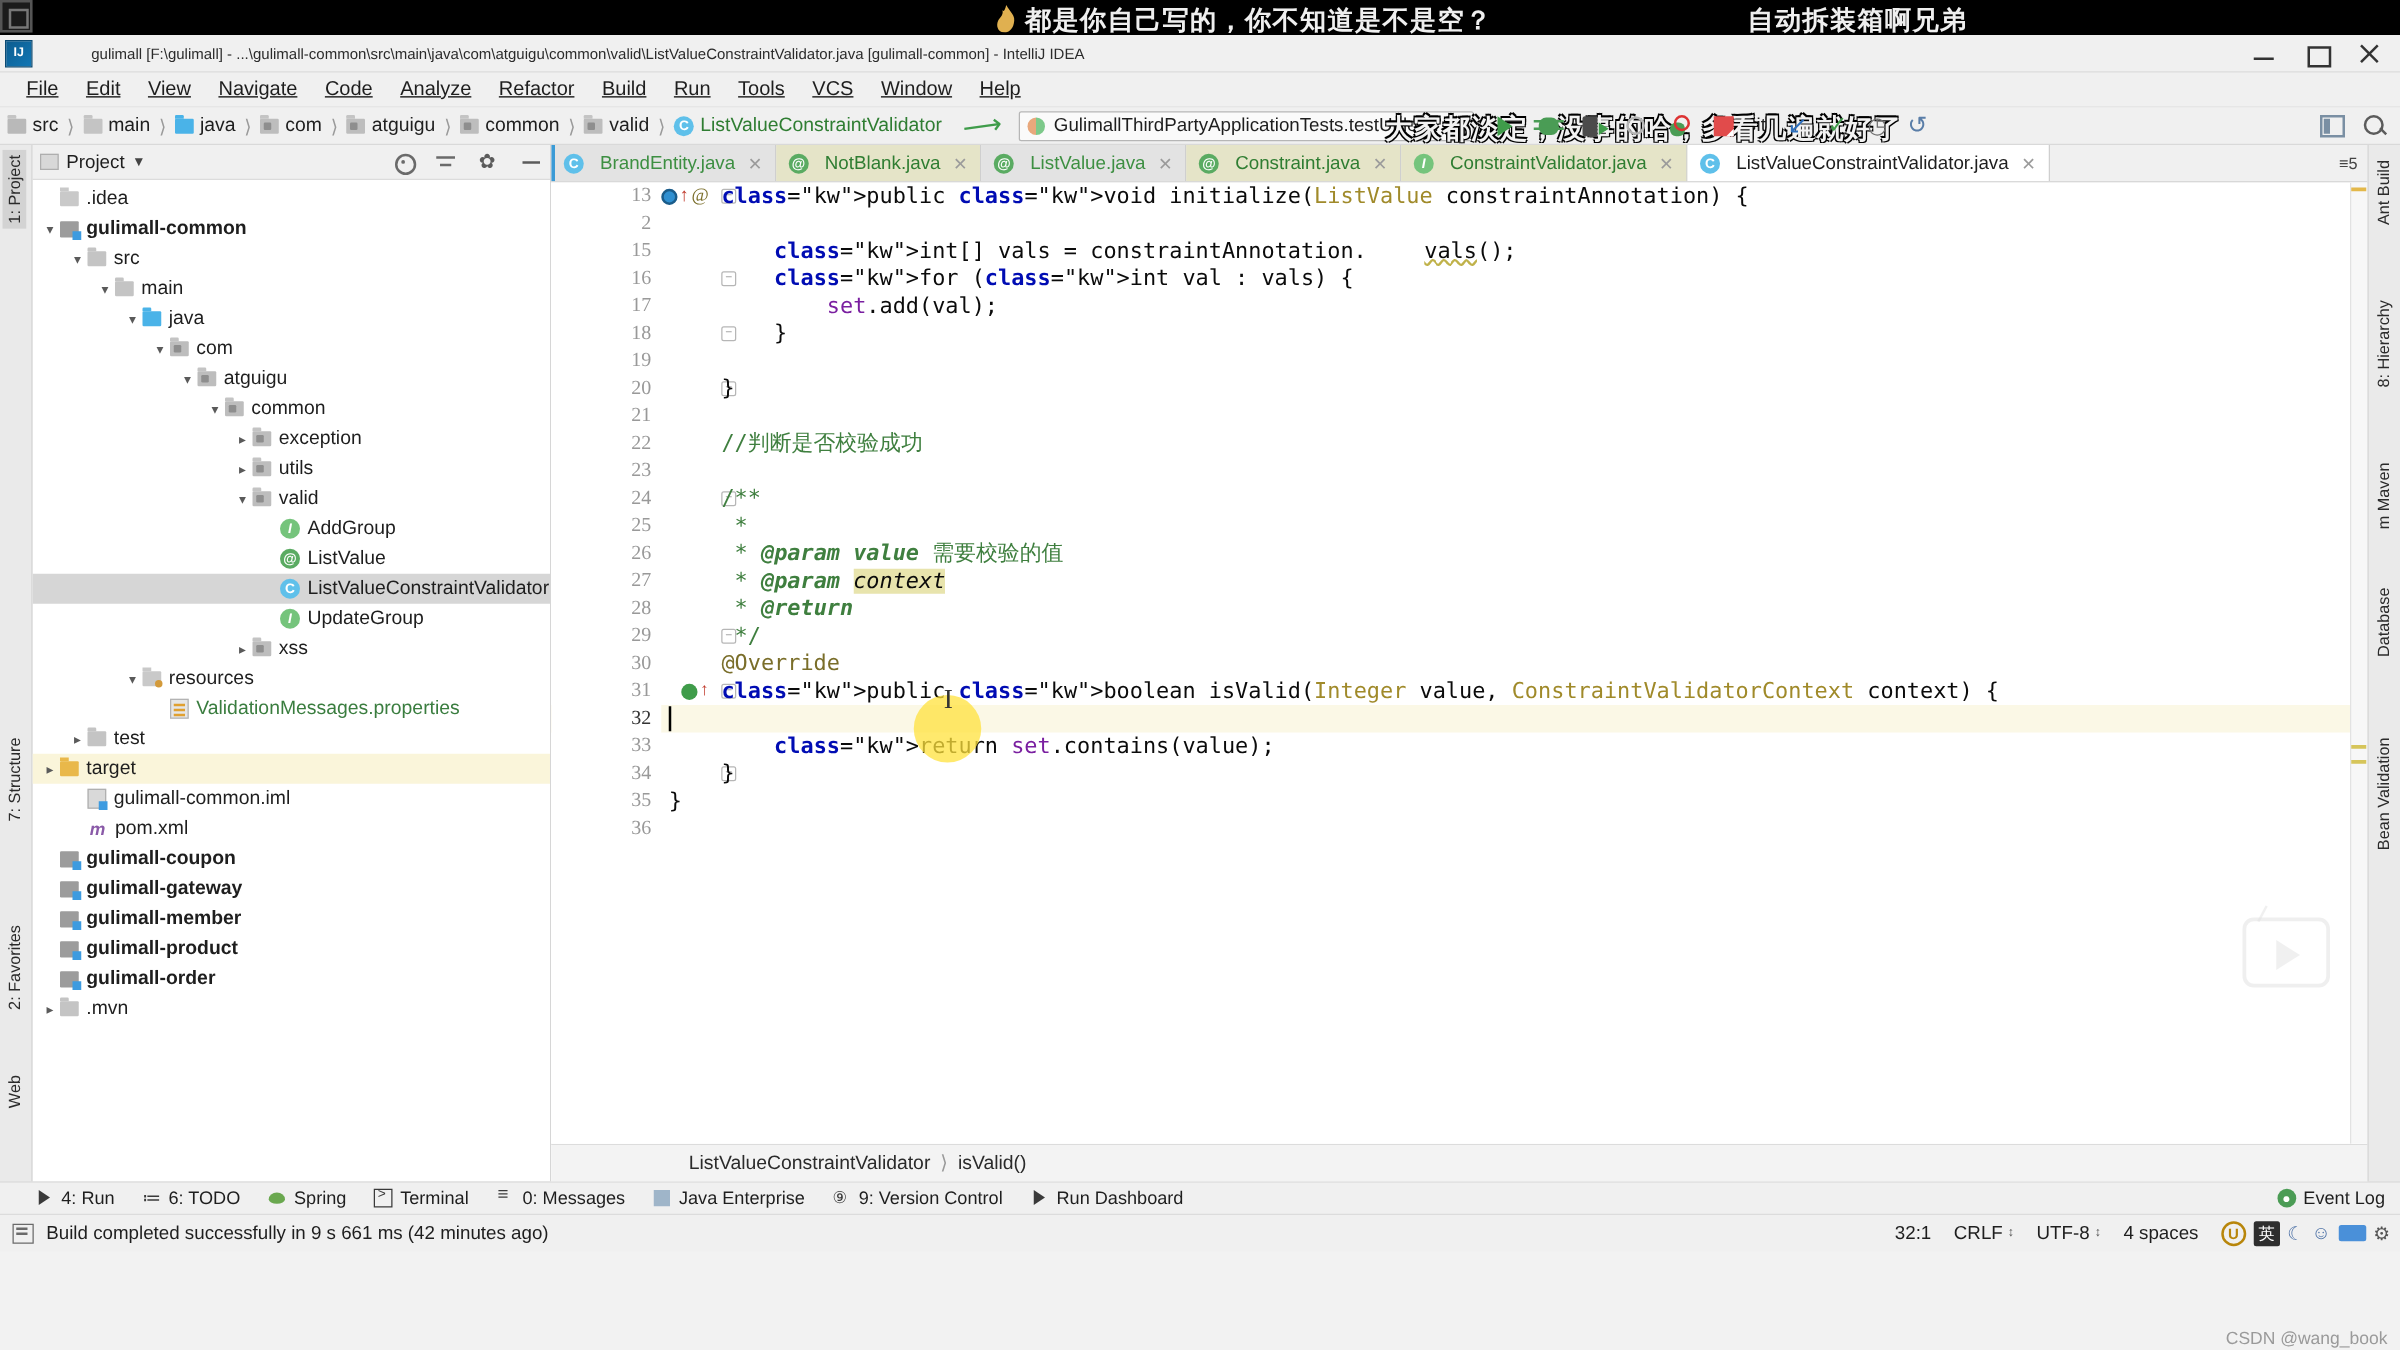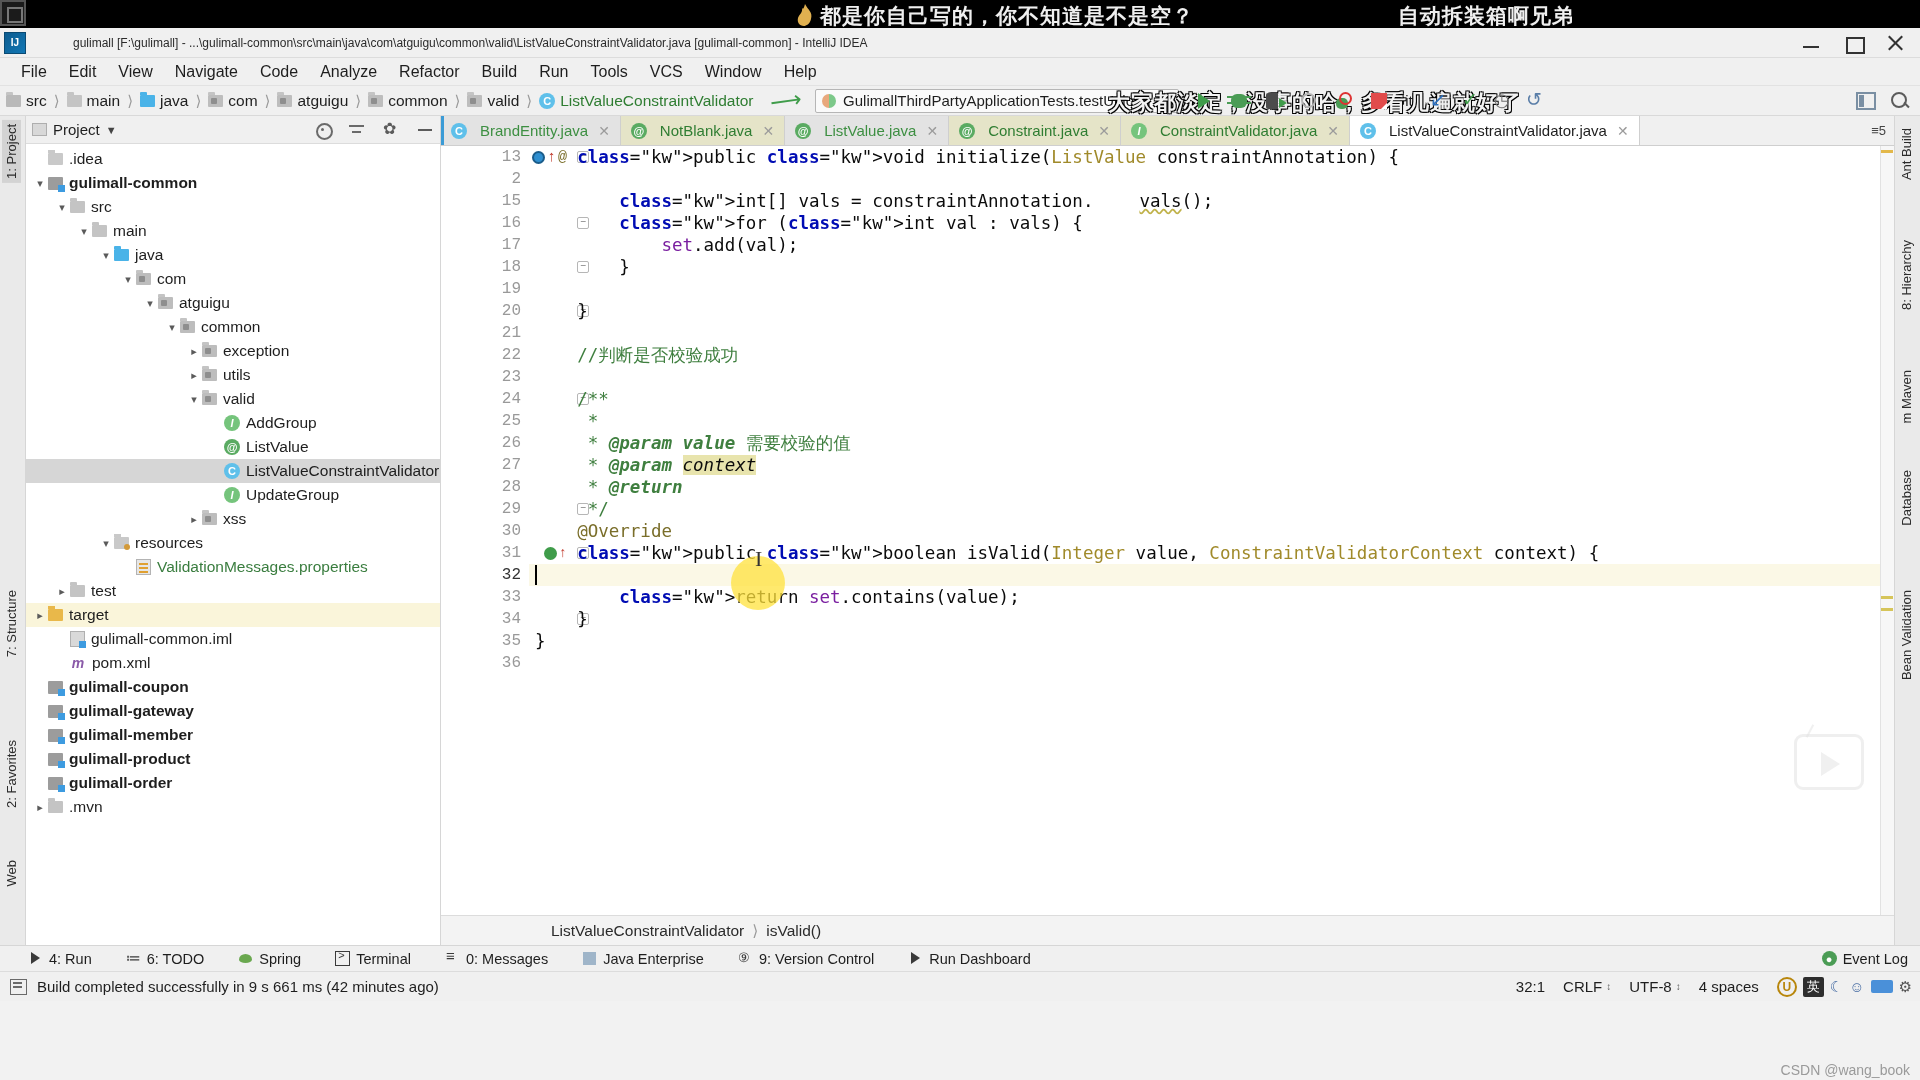--- a/index.html
+++ b/index.html
@@ -39,21 +39,21 @@
   .title-text { font-size:12px; color:#2b2b2b; white-space:nowrap;margin-left:40px; }
   .win-btns { position:absolute; right:4px; top:0; height:30px; display:flex; align-items:center; gap:20px; padding-right:10px;}
   .win-btn { width:22px; height:22px; position:relative; cursor:default; }
   .wb-min:after{content:"";position:absolute;left:3px;top:14px;width:16px;height:2px;background:#333;}
   .wb-max:after{content:"";position:absolute;left:4px;top:5px;width:15px;height:13px;border:2px solid #333;}
   .wb-close:before,.wb-close:after{content:"";position:absolute;left:2px;top:10px;width:19px;height:2px;background:#333;}
   .wb-close:before{transform:rotate(45deg);} .wb-close:after{transform:rotate(-45deg);}
 
   
   .menubar { height:28px; background:#f0f0f0; display:flex; align-items:center;
-    padding-left:10px; border-bottom:1px solid #e2e2e2; }
+    padding-left:10px; border-bottom:1px solid #e2e2e2;text-decoration:underline; }
   .menu-item { font-size:16px; color:#1e1e1e; padding:2px 11px; cursor:default; white-space:nowrap;}
 
   
   .navbar { height:30px; background:#f0f0f0; display:flex; align-items:center;
     padding-left:6px; border-bottom:1px solid #d9d9d9; gap:0px; }
   .crumb { display:flex; align-items:center; font-size:15.5px; color:#1e1e1e; white-space:nowrap;}
   .crumb .ic { margin-right:5px; }
   .crumb-sep { color:#9a9a9a; font-size:15px; margin:0 7px; }
   .crumb.is-file { color:#2f7d32; }
 
@@ -172,21 +172,21 @@
   .tab .tab-lbl { color:#2f7d32; }
   .tab.active .tab-lbl { color:#1e1e1e; }
   .tab.gray .tab-lbl { color:#3d8f42; }
   .tab-x { color:#9b9b9b; font-size:14px; margin-left:3px; }
   .tab-pin { position:absolute; left:0; top:0; bottom:0; width:3px; background:#3b9bd6;}
   .tabs-more { margin-left:auto; display:flex; align-items:center; padding:0 8px; gap:6px;
     font-size:13px; color:#444; background:#f0f0f0; }
 
   .ed-wrap { flex:1; display:flex; position:relative; background:#fff; overflow:hidden;}
   .gutter { width:88px; background:#fff; position:relative; flex:none;
-    font-family:Liberation Mono, monospace; }
+    font-family:Liberation Serif, serif; }
   .gl { height:22px; display:flex; align-items:center; justify-content:flex-end;
     padding-right:8px; font-size:16px; color:#999; position:relative;}
   .gl.cur { color:#333; }
   .gl-marks { position:absolute; right:-38px; top:0; height:22px; display:flex; align-items:center; gap:2px;}
   .fold { position:absolute; right:-60px; top:5px; width:12px; height:12px;
     border:1px solid #b6b6b6; border-radius:2px; color:#777; font-size:10px; line-height:10px; text-align:center;}
   .code { flex:1; position:relative; font-family:"DejaVu Sans Mono", monospace;
     font-size:17.5px; line-height:22px; padding-left:6px; white-space:pre; color:#0b0b0b;}
   .cl { height:22px; }
   .kw { color:#000cb3; font-weight:700; }
@@ -210,21 +210,21 @@
 
   .breadcrumb-bottom { height:30px; background:#f3f3f3; border-top:1px solid #dcdcdc;
     display:flex; align-items:center; padding-left:110px; font-size:15.5px; color:#2b2b2b; gap:8px;}
   .bb-sep { color:#9a9a9a; }
 
   
   .right-rail { width:26px; background:#eaeaea; border-left:1px solid #d6d6d6; position:relative; }
 
   
   .bottom-strip { height:26px; background:#f0f0f0; border-top:1px solid #d6d6d6;
-    display:flex; align-items:center; padding-left:28px; gap:34px; font-size:14.5px; color:#1e1e1e;}
+    display:flex; align-items:center; padding-left:28px; gap:22px; font-size:14.5px; color:#1e1e1e;}
   .bs-item { display:flex; align-items:center; gap:6px; cursor:default; white-space:nowrap;}
   .bs-ic { width:15px;height:15px; position:relative; flex:none;}
   .bs-run:after{content:"";position:absolute;left:3px;top:1px;border-left:9px solid #3a3a3a;border-top:6px solid transparent;border-bottom:6px solid transparent;}
   .bs-todo:after{content:"≔";font-size:15px;color:#3a3a3a;position:absolute;left:0;top:-2px;}
   .bs-spring:after{content:"";position:absolute;left:1px;top:3px;width:13px;height:9px;background:#6aa84f;border-radius:50% 50% 50% 50%/60% 60% 40% 40%;}
   .bs-term { border:1.5px solid #3a3a3a; }
   .bs-term:after{content:">";position:absolute;left:2px;top:-3px;font-size:11px;color:#3a3a3a;}
   .bs-msg:after{content:"≡";font-size:15px;color:#3a3a3a;position:absolute;left:1px;top:-4px;}
   .bs-java:after{content:"";position:absolute;left:1px;top:1px;width:13px;height:13px;background:#9fb5c9;}
   .bs-vc:after{content:"⑨";font-size:13px;color:#3a3a3a;position:absolute;left:0;top:-1px;}

